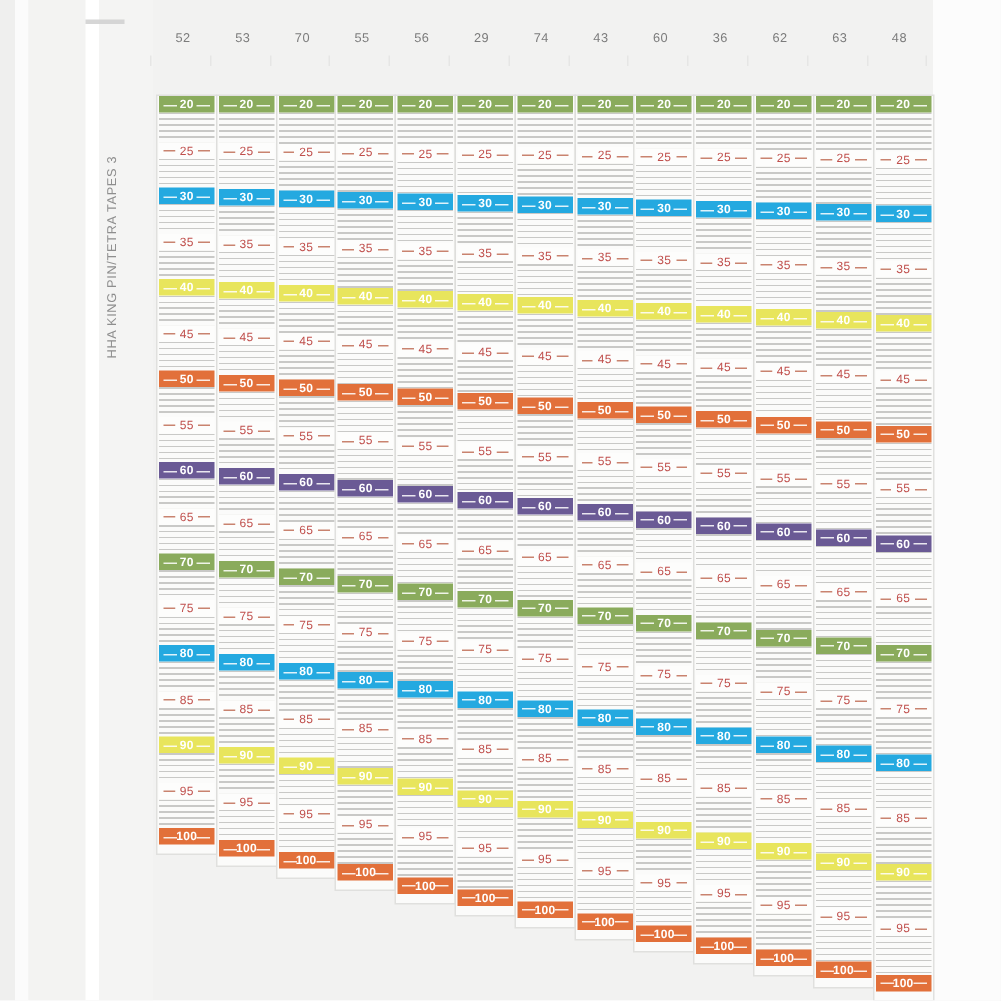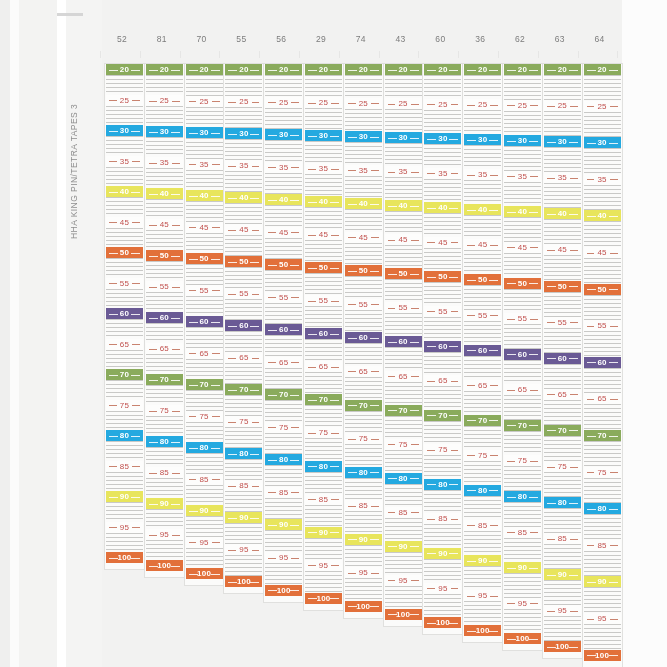--- a/index.html
+++ b/index.html
@@ -59,21 +59,21 @@
     white-space: nowrap;
     line-height: 14px;
     text-align: left;
   }
 
   
   .header-band {
     position: absolute;
     left: 102px;
     right: 45px;
-    top: 18px;
+    top: 4px;
     height: 40px;
   }
   .col-head {
     position: absolute;
     top: 16px;
     width: 40px;
     text-align: center;
     font-size: 8.5px;
     color: #7c7c7c;
     letter-spacing: .3px;
@@ -184,21 +184,21 @@
   <div class="panel panel-d"></div>
   <div class="panel panel-right"></div>
 
   <div class="smudge"></div>
 
   <div class="side-caption">HHA KING PIN/TETRA TAPES 3</div>
 
   <div class="header-band" id="header-band">
       <div class="col-head" style="left: 0px;">52</div>
       <div class="col-rule" style="left: -2px;"></div>
-      <div class="col-head" style="left: 39.8px;">81</div>
+      <div class="col-head" style="left: 39.8px;">53</div>
       <div class="col-rule" style="left: 37.8px;"></div>
       <div class="col-head" style="left: 79.6px;">70</div>
       <div class="col-rule" style="left: 77.6px;"></div>
       <div class="col-head" style="left: 119.4px;">55</div>
       <div class="col-rule" style="left: 117.4px;"></div>
       <div class="col-head" style="left: 159.2px;">56</div>
       <div class="col-rule" style="left: 157.2px;"></div>
       <div class="col-head" style="left: 199px;">29</div>
       <div class="col-rule" style="left: 197px;"></div>
       <div class="col-head" style="left: 238.8px;">74</div>
@@ -206,21 +206,21 @@
       <div class="col-head" style="left: 278.6px;">43</div>
       <div class="col-rule" style="left: 276.6px;"></div>
       <div class="col-head" style="left: 318.4px;">60</div>
       <div class="col-rule" style="left: 316.4px;"></div>
       <div class="col-head" style="left: 358.2px;">36</div>
       <div class="col-rule" style="left: 356.2px;"></div>
       <div class="col-head" style="left: 398px;">62</div>
       <div class="col-rule" style="left: 396px;"></div>
       <div class="col-head" style="left: 437.8px;">63</div>
       <div class="col-rule" style="left: 435.8px;"></div>
-      <div class="col-head" style="left: 477.6px;">64</div>
+      <div class="col-head" style="left: 477.6px;">48</div>
       <div class="col-rule" style="left: 475.6px;"></div>
       <div class="col-rule" style="left: 515.4px;"></div>
     </div>
 
   <div id="tapes">
       <div class="tape" style="left: 105px; top: 64px; height: 505px;">
         <div class="seg" style="top: 11px; height: 19.5px;">
           <div class="ticks"></div>
         </div>
         <div class="band" style="top: 0px; height: 11px; background: rgb(138, 171, 92);">

